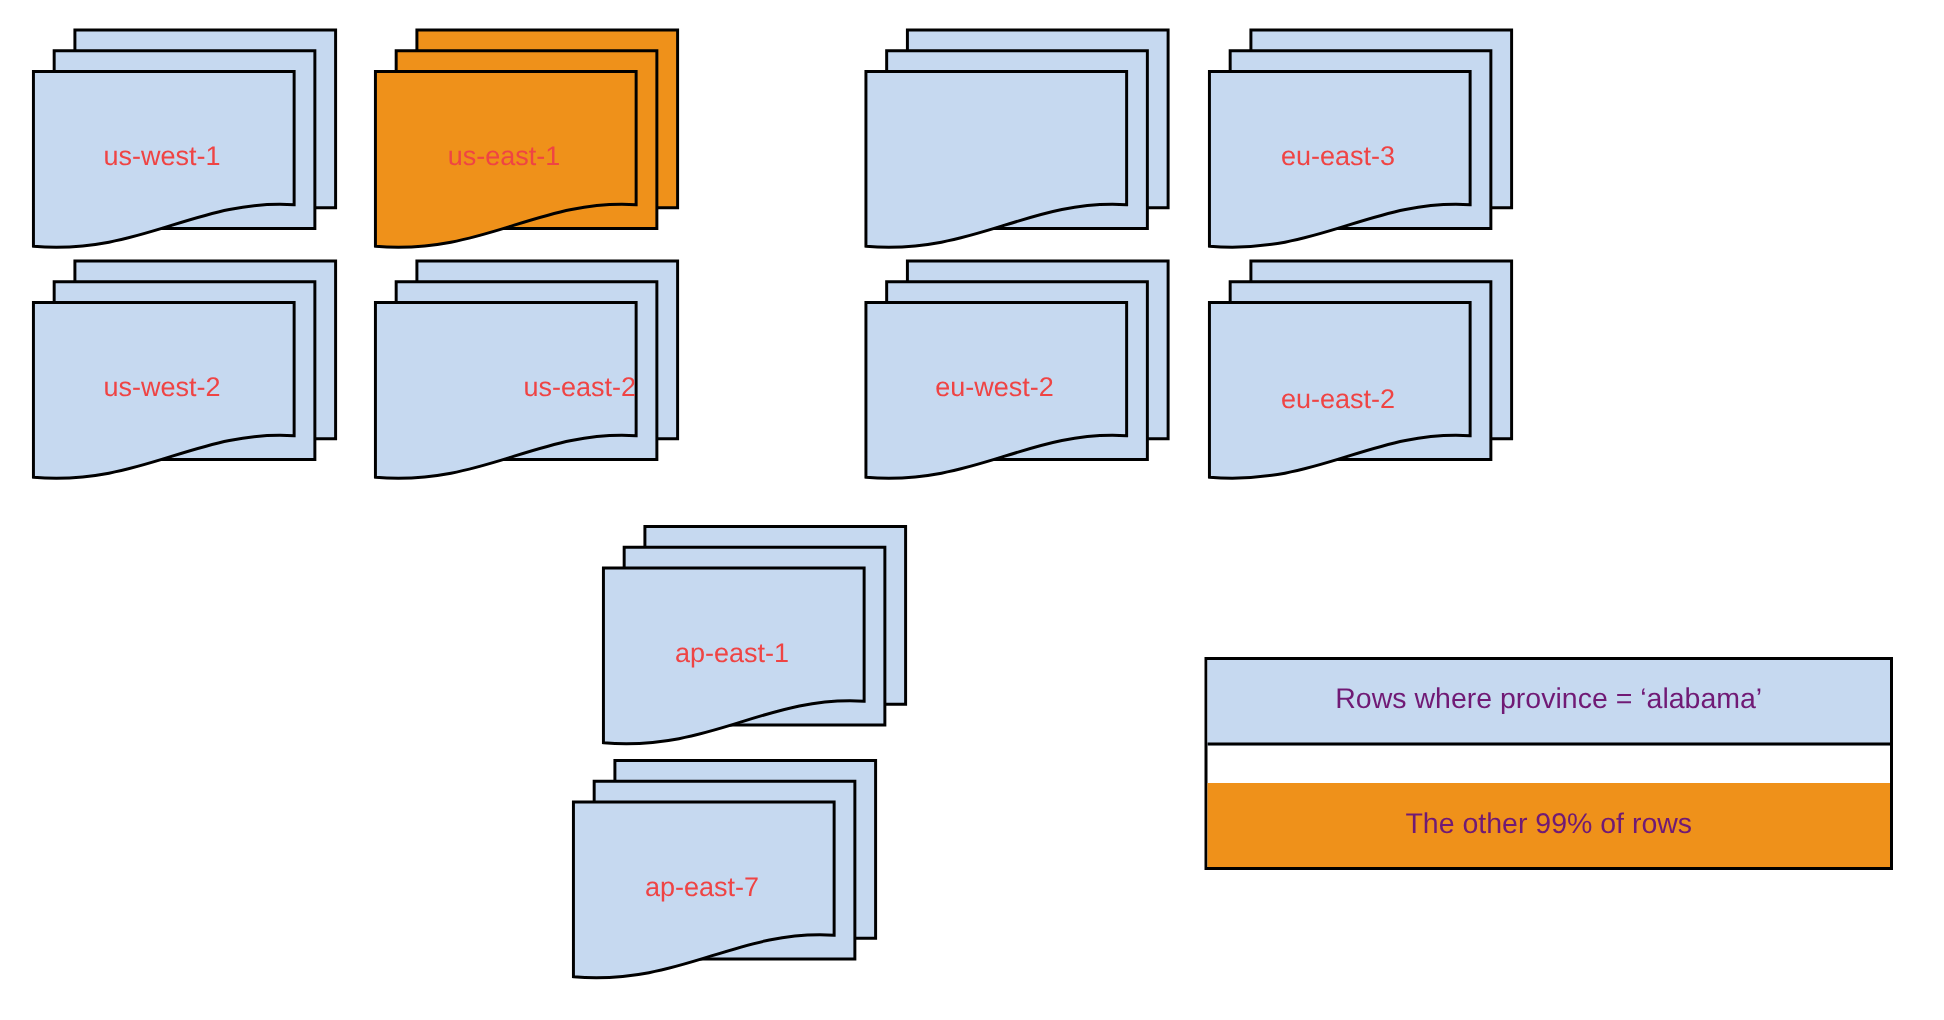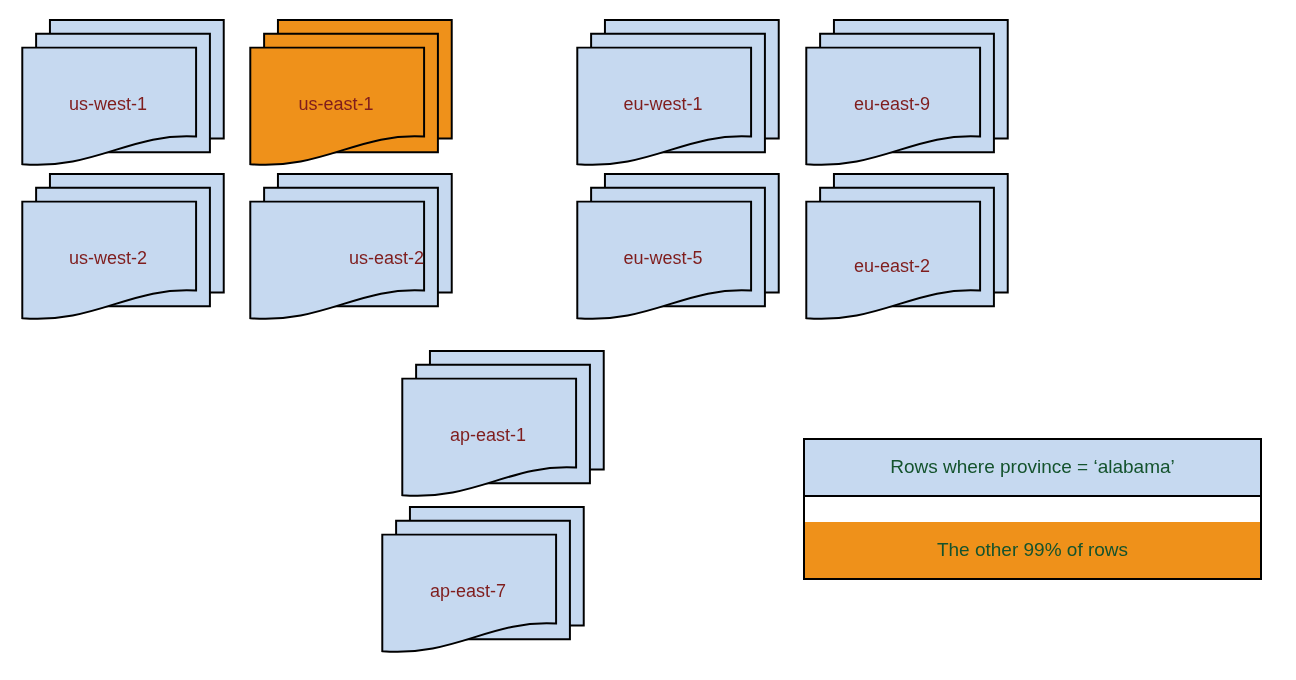--- a/index.html
+++ b/index.html
@@ -25,21 +25,21 @@
     position: absolute;
   }
   .stack svg {
     display: block;
     overflow: visible;
   }
   .stack-label {
     position: absolute;
     font-family: "Liberation Sans", sans-serif;
     font-size: 18px;
-    color: #7f1d1d;
+    color: #ef4444;
     white-space: nowrap;
     text-align: center;
     left: 0;
     width: 100%;
     pointer-events: none;
   }
   .legend {
     position: absolute;
     left: 803px;
     top: 438px;
@@ -50,21 +50,21 @@
     display: flex;
     flex-direction: column;
   }
   .legend-row {
     flex: 1 1 50%;
     display: flex;
     align-items: center;
     justify-content: center;
     font-family: "Liberation Sans", sans-serif;
     font-size: 19px;
-    color: #14532d;
+    color: #701a75;
     box-sizing: border-box;
   }
   .legend-row.top {
     border-bottom: 2px solid #000000;
   }
 </style>
 </head>
 <body>
 
 <div id="canvas">
@@ -101,35 +101,34 @@
         <g transform="translate(28,0)">
           <path d="M 0 0 L 176 0 L 176 120 L 0 120 Z" fill="#C6D9F0" stroke="#000000" stroke-width="2" stroke-linejoin="miter"></path>
         </g>
         <g transform="translate(14,14)">
           <path d="M 0 0 L 176 0 L 176 120 L 0 120 Z" fill="#C6D9F0" stroke="#000000" stroke-width="2" stroke-linejoin="miter"></path>
         </g>
         <g transform="translate(0,28)">
           <path d="M 0 0 L 176 0 L 176 90 C 109.12 86 73.92 124 0 118 Z" fill="#C6D9F0" stroke="#000000" stroke-width="2" stroke-linejoin="miter"></path>
         </g>
       </svg>
-      <div class="stack-label" style="top: 76px; width: 176px;">eu-west-1</div>
     </div>
     <div class="stack" style="left: 804px; top: 18px; width: 204px; height: 148px;">
       <svg width="208" height="158" viewBox="-2 -2 210 160">
         <g transform="translate(28,0)">
           <path d="M 0 0 L 176 0 L 176 120 L 0 120 Z" fill="#C6D9F0" stroke="#000000" stroke-width="2" stroke-linejoin="miter"></path>
         </g>
         <g transform="translate(14,14)">
           <path d="M 0 0 L 176 0 L 176 120 L 0 120 Z" fill="#C6D9F0" stroke="#000000" stroke-width="2" stroke-linejoin="miter"></path>
         </g>
         <g transform="translate(0,28)">
           <path d="M 0 0 L 176 0 L 176 90 C 109.12 86 73.92 124 0 118 Z" fill="#C6D9F0" stroke="#000000" stroke-width="2" stroke-linejoin="miter"></path>
         </g>
       </svg>
-      <div class="stack-label" style="top: 76px; width: 176px;">eu-east-9</div>
+      <div class="stack-label" style="top: 76px; width: 176px;">eu-east-3</div>
     </div>
     <div class="stack" style="left: 20px; top: 172px; width: 204px; height: 148px;">
       <svg width="208" height="158" viewBox="-2 -2 210 160">
         <g transform="translate(28,0)">
           <path d="M 0 0 L 176 0 L 176 120 L 0 120 Z" fill="#C6D9F0" stroke="#000000" stroke-width="2" stroke-linejoin="miter"></path>
         </g>
         <g transform="translate(14,14)">
           <path d="M 0 0 L 176 0 L 176 120 L 0 120 Z" fill="#C6D9F0" stroke="#000000" stroke-width="2" stroke-linejoin="miter"></path>
         </g>
         <g transform="translate(0,28)">
@@ -157,21 +156,21 @@
         <g transform="translate(28,0)">
           <path d="M 0 0 L 176 0 L 176 120 L 0 120 Z" fill="#C6D9F0" stroke="#000000" stroke-width="2" stroke-linejoin="miter"></path>
         </g>
         <g transform="translate(14,14)">
           <path d="M 0 0 L 176 0 L 176 120 L 0 120 Z" fill="#C6D9F0" stroke="#000000" stroke-width="2" stroke-linejoin="miter"></path>
         </g>
         <g transform="translate(0,28)">
           <path d="M 0 0 L 176 0 L 176 90 C 109.12 86 73.92 124 0 118 Z" fill="#C6D9F0" stroke="#000000" stroke-width="2" stroke-linejoin="miter"></path>
         </g>
       </svg>
-      <div class="stack-label" style="top: 76px; width: 176px;">eu-west-5</div>
+      <div class="stack-label" style="top: 76px; width: 176px;">eu-west-2</div>
     </div>
     <div class="stack" style="left: 804px; top: 172px; width: 204px; height: 148px;">
       <svg width="208" height="158" viewBox="-2 -2 210 160">
         <g transform="translate(28,0)">
           <path d="M 0 0 L 176 0 L 176 120 L 0 120 Z" fill="#C6D9F0" stroke="#000000" stroke-width="2" stroke-linejoin="miter"></path>
         </g>
         <g transform="translate(14,14)">
           <path d="M 0 0 L 176 0 L 176 120 L 0 120 Z" fill="#C6D9F0" stroke="#000000" stroke-width="2" stroke-linejoin="miter"></path>
         </g>
         <g transform="translate(0,28)">

